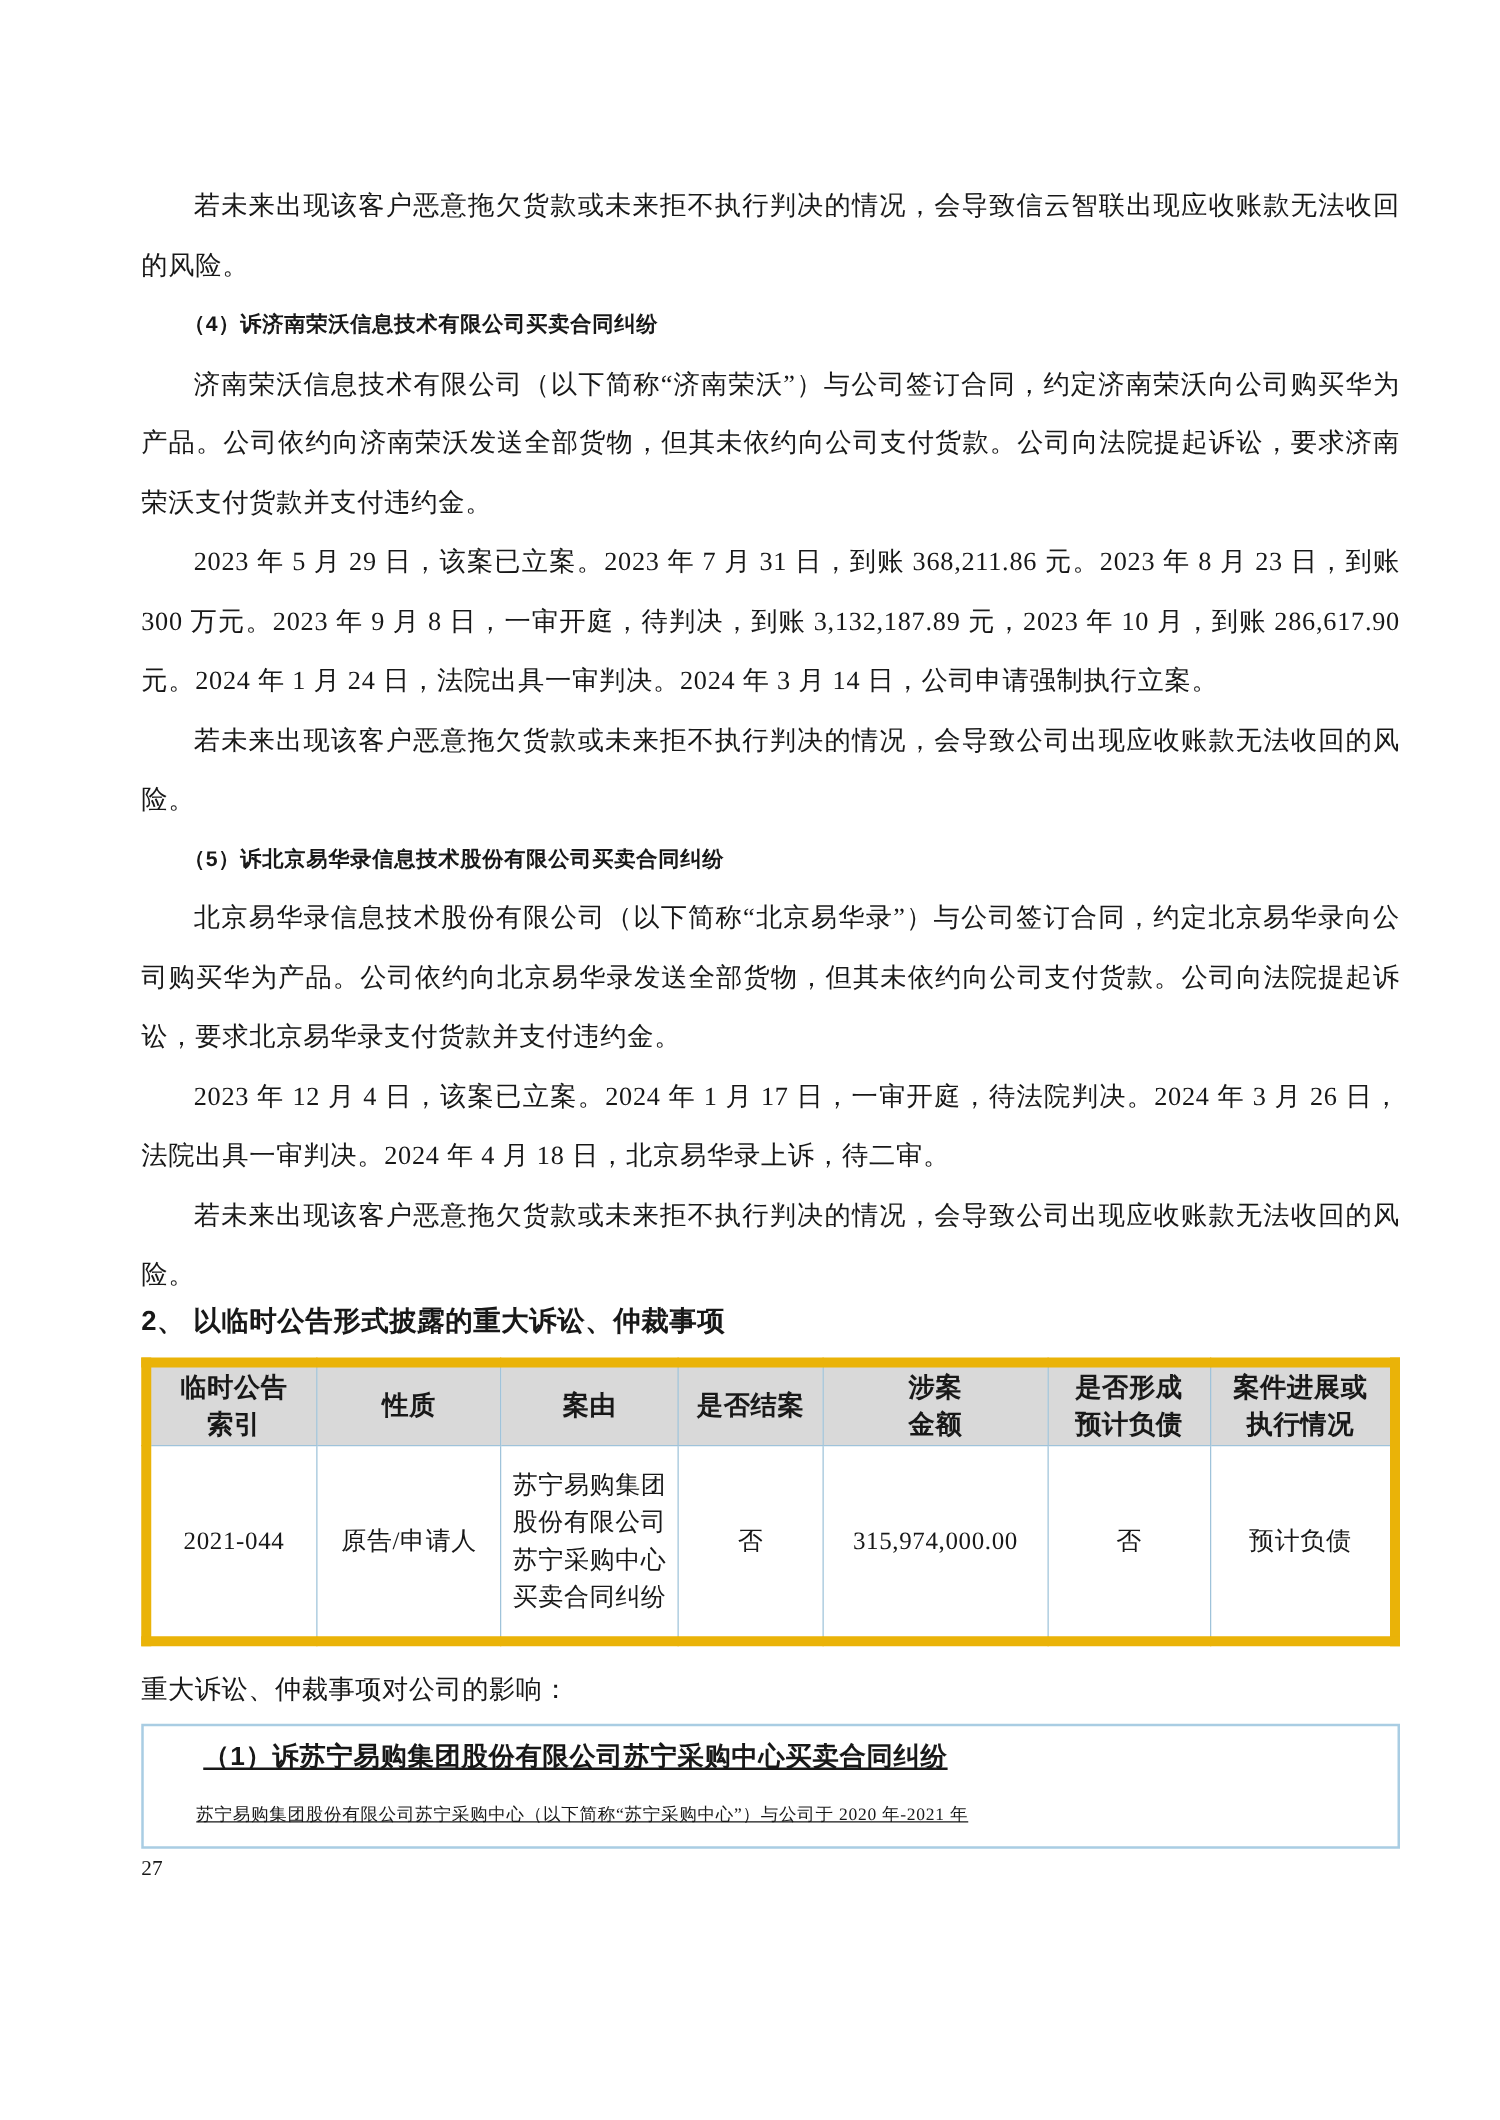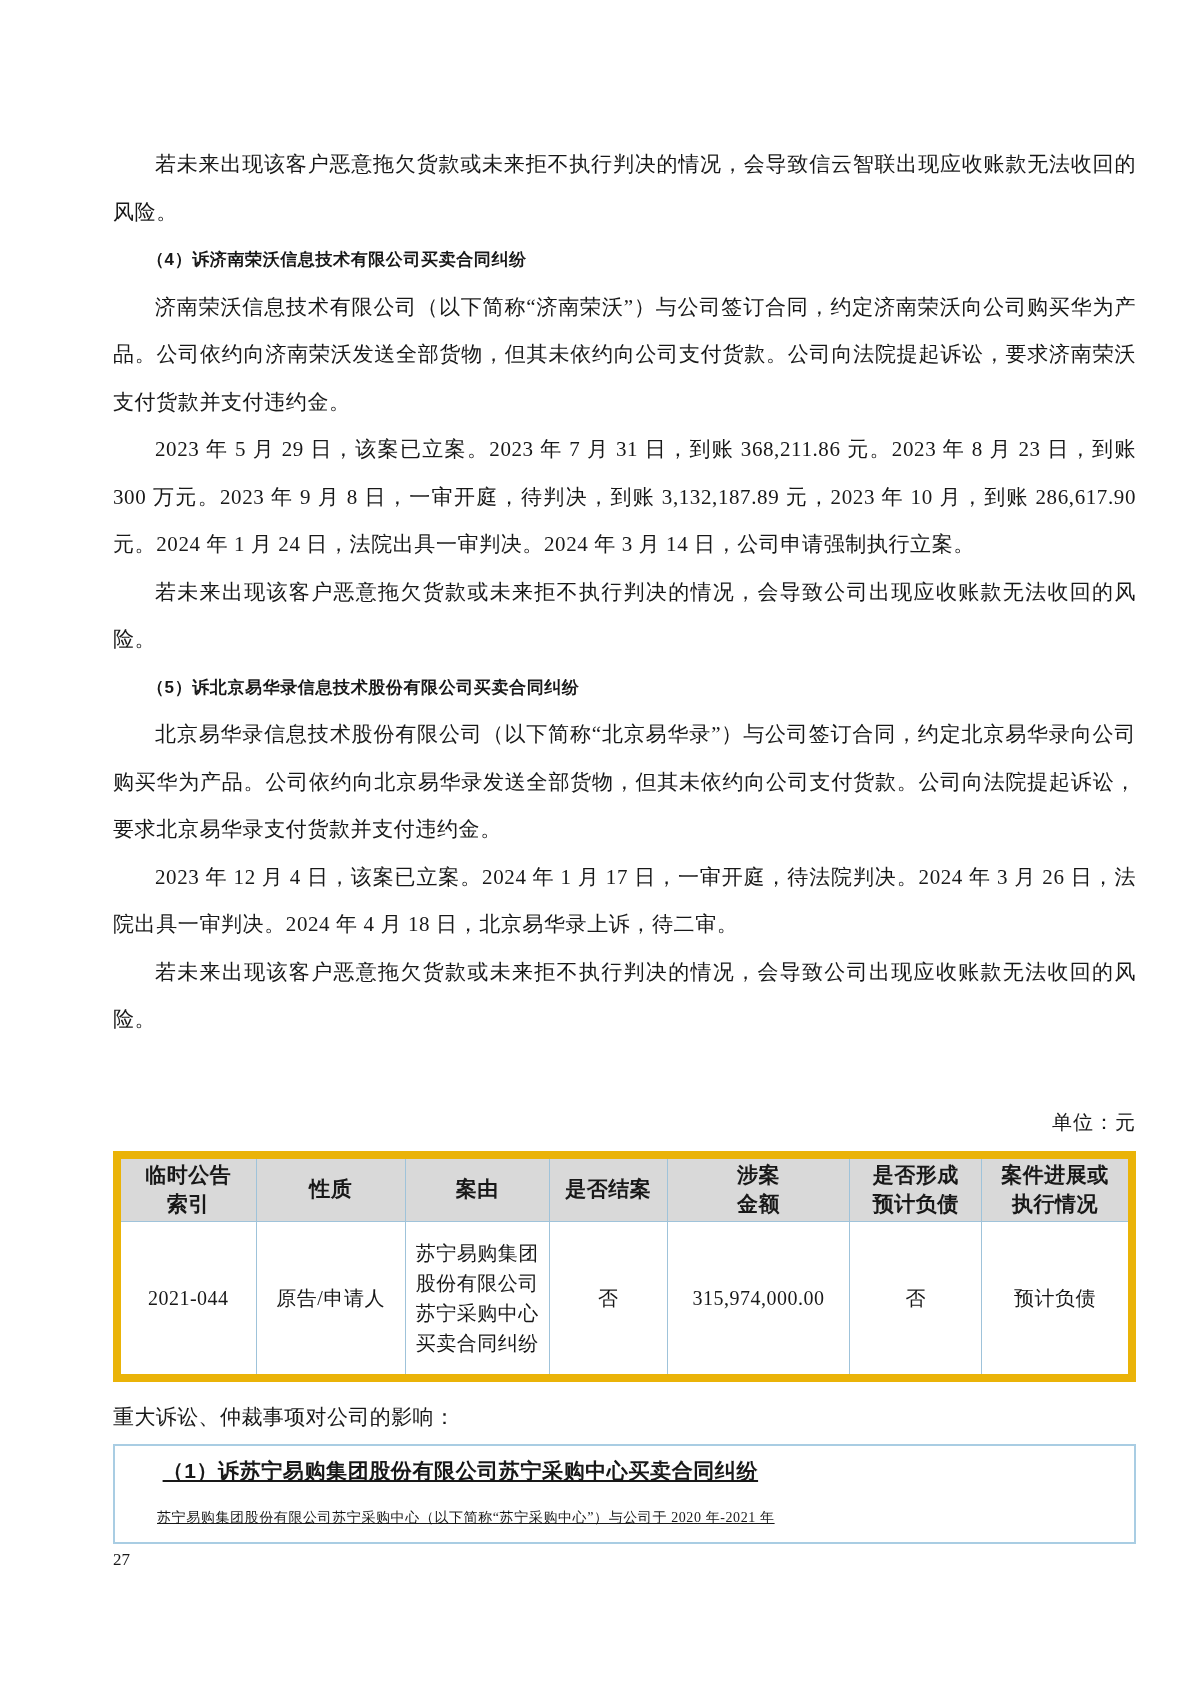--- a/index.html
+++ b/index.html
@@ -8,21 +8,21 @@
     position: relative;
     width: 1200px;
     height: 1696px;
     margin: 0 auto;
     background: #ffffff;
     color: #181818;
     font-family: "Liberation Serif", "DejaVu Serif", serif;
     overflow: hidden;
   }
   .content {
-    padding: 141px 64px 0 113px;
+    padding: 141px 80px 0 113px;
   }
   p.body-text {
     font-size: 21px;
     line-height: 47.5px;
     text-align: justify;
     text-justify: inter-character;
     letter-spacing: 0.6px;
   }
   p.indent { text-indent: 2em; }
   .case-heading {
@@ -134,22 +134,22 @@
     <p class="body-text indent">若未来出现该客户恶意拖欠货款或未来拒不执行判决的情况，会导致公司出现应收账款无法收回的风险。</p>
 
     <h3 class="case-heading">（5）诉北京易华录信息技术股份有限公司买卖合同纠纷</h3>
 
     <p class="body-text indent">北京易华录信息技术股份有限公司（以下简称“北京易华录”）与公司签订合同，约定北京易华录向公司购买华为产品。公司依约向北京易华录发送全部货物，但其未依约向公司支付货款。公司向法院提起诉讼，要求北京易华录支付货款并支付违约金。</p>
 
     <p class="body-text indent">2023 年 12 月 4 日，该案已立案。2024 年 1 月 17 日，一审开庭，待法院判决。2024 年 3 月 26 日，法院出具一审判决。2024 年 4 月 18 日，北京易华录上诉，待二审。</p>
 
     <p class="body-text indent">若未来出现该客户恶意拖欠货款或未来拒不执行判决的情况，会导致公司出现应收账款无法收回的风险。</p>
 
+    <h2 class="section-heading">2、 以临时公告形式披露的重大诉讼、仲裁事项</h2>
 
-    <div class="unit-label">单位：元</div>
 
     <table class="lawsuit-table">
       <colgroup>
         <col style="width:13.7%">
         <col style="width:14.7%">
         <col style="width:14.2%">
         <col style="width:11.6%">
         <col style="width:18.0%">
         <col style="width:13.0%">
         <col style="width:14.8%">

